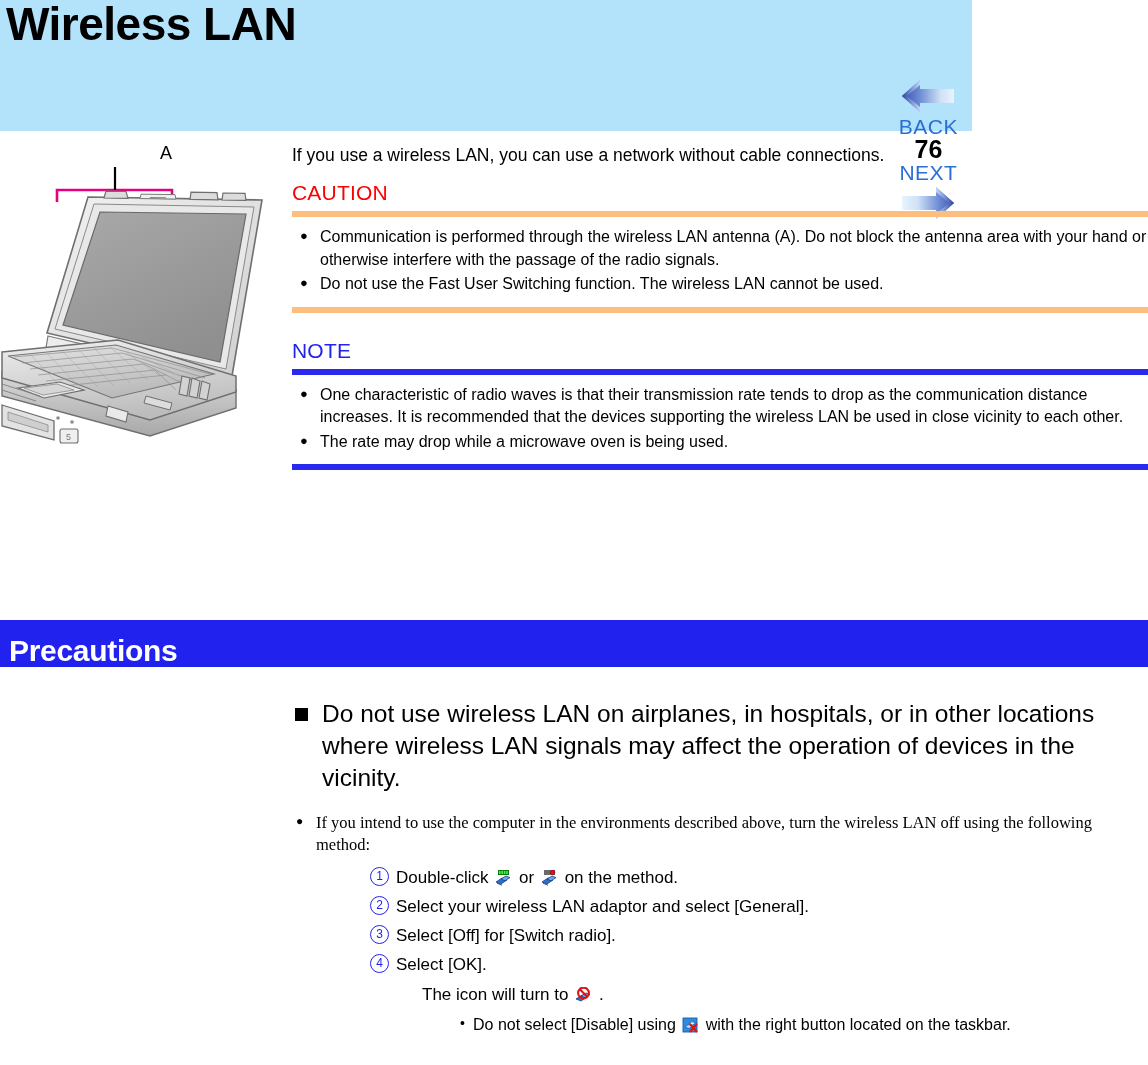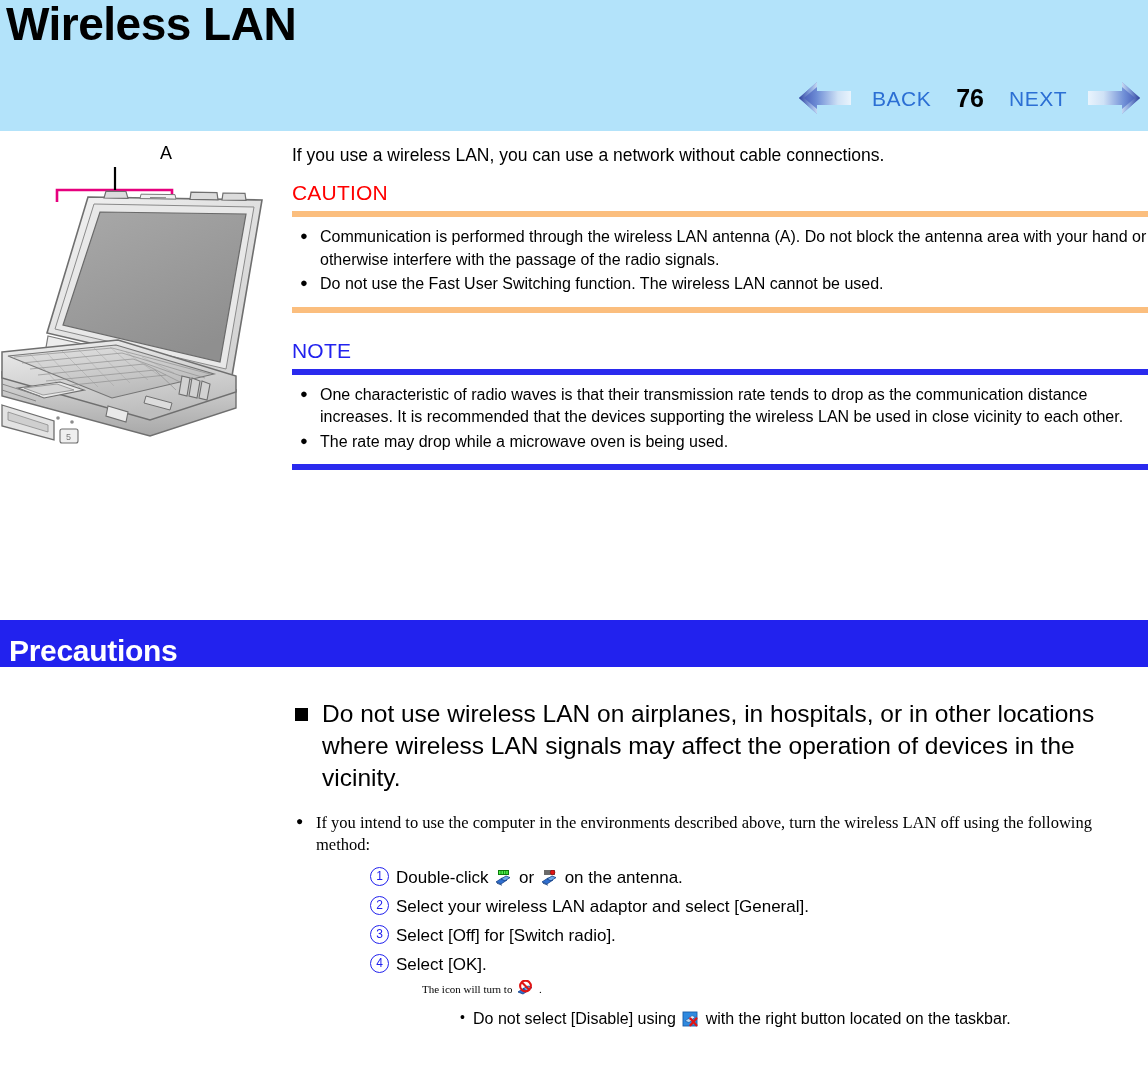--- a/index.html
+++ b/index.html
@@ -7,33 +7,34 @@
     width:1148px; height:1065px;
     background:#ffffff;
     font-family:"Liberation Sans", sans-serif;
     color:#000;
     overflow:hidden;
     position:relative;
   }
 
   
   #header-band{
-    position:absolute; left:0; top:0; width:1148px; height:131px;
+    position:absolute; left:0; top:0; width:956px; height:131px;
     background:#b3e3fa;
+    padding-left:16px;
   }
   #page-title{
     position:absolute; left:6px; top:-2px;
     font-size:46px; font-weight:bold; letter-spacing:-0.5px;
     color:#000; line-height:52px; white-space:nowrap;
   }
 
   
   #nav{
     position:absolute; right:6px; top:76px;
-    height:44px; display:flex; align-items:center; gap:11px;
+    height:44px; display:flex; align-items:center; gap:0px;flex-direction:column;
   }
   .nav-arrow{ width:56px; height:40px; position:relative; display:block; }
   .nav-label{
     font-size:21px; color:#2b6fd4; font-weight:normal;
     letter-spacing:0.5px; padding:0 8px; line-height:1;
   }
   #page-number{
     font-size:25px; font-weight:bold; color:#000;
     padding:0 6px; line-height:1;
   }
@@ -111,21 +112,21 @@
   ol.steps li{
     position:relative; font-size:17px; line-height:22px; margin-bottom:7px;
     padding-left:26px;
   }
   .circnum{
     position:absolute; left:0; top:0;
     width:17px; height:17px; border:1.5px solid #2222ee; border-radius:50%;
     color:#2222ee; font-size:12px; line-height:16px; text-align:center;
     font-family:"Liberation Sans", sans-serif;
   }
-  .substep{ margin:2px 0 0 26px; font-size:11px; line-height:22px;font-family:Liberation Serif, serif; }
+  .substep{ margin:8px 0 0 26px; font-size:17px; line-height:22px; }
   ul.subbul{ list-style:none; margin:8px 0 0 62px; padding:0; }
   ul.subbul li{
     position:relative; padding-left:15px; font-size:16px; line-height:21px;
   }
   ul.subbul li::before{
     content:"\2022"; position:absolute; left:2px; top:-1px; font-size:14px;
   }
 
   
   .tbicon{
@@ -352,21 +353,21 @@
       <span>or</span>
       <span class="tbicon">
         <svg width="17" height="16" viewBox="0 0 17 16">
           <rect x="3" y="0" width="11" height="5" fill="#6a6a6a"></rect>
           <circle cx="11.6" cy="2.4" r="2.3" fill="#e01414" stroke="#8a0000" stroke-width="0.6"></circle>
           <path d="M1,12 L7,8 L12,10 L6,14 Z" fill="#2f6fd0" stroke="#123f86" stroke-width="0.8"></path>
           <path d="M6,9 L11,6 L15,7.6 L10,10.8 Z" fill="#6fa8e8" stroke="#123f86" stroke-width="0.8"></path>
           <path d="M2,13.2 L7,15.2" stroke="#123f86" stroke-width="0.9"></path>
         </svg>
       </span>
-      <span>on the antenna.</span>
+      <span>on the method.</span>
     </li>
 
     <li>
       <span class="circnum">2</span>
       <span>Select your wireless LAN adaptor and select [General].</span>
     </li>
 
     <li>
       <span class="circnum">3</span>
       <span>Select [Off] for [Switch radio].</span>

